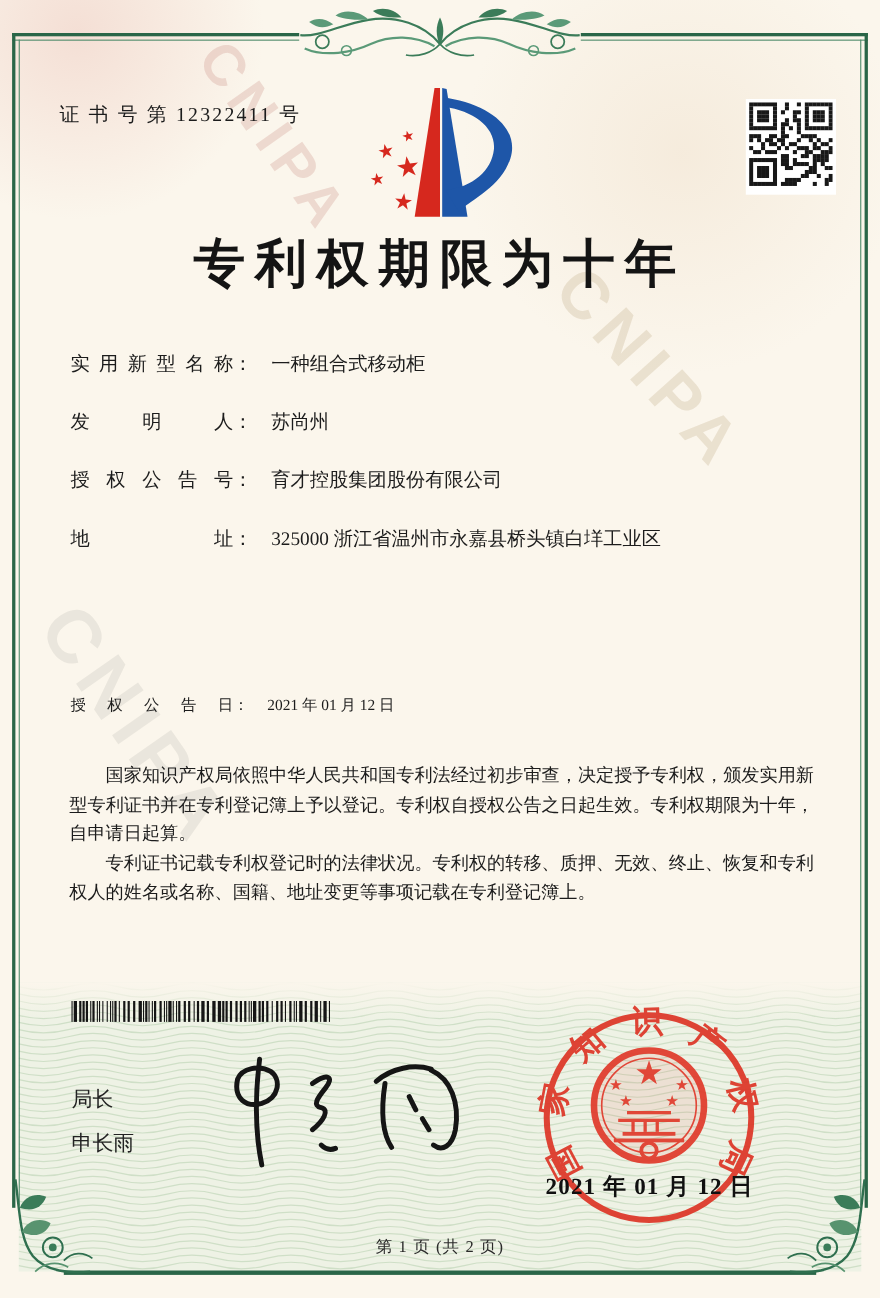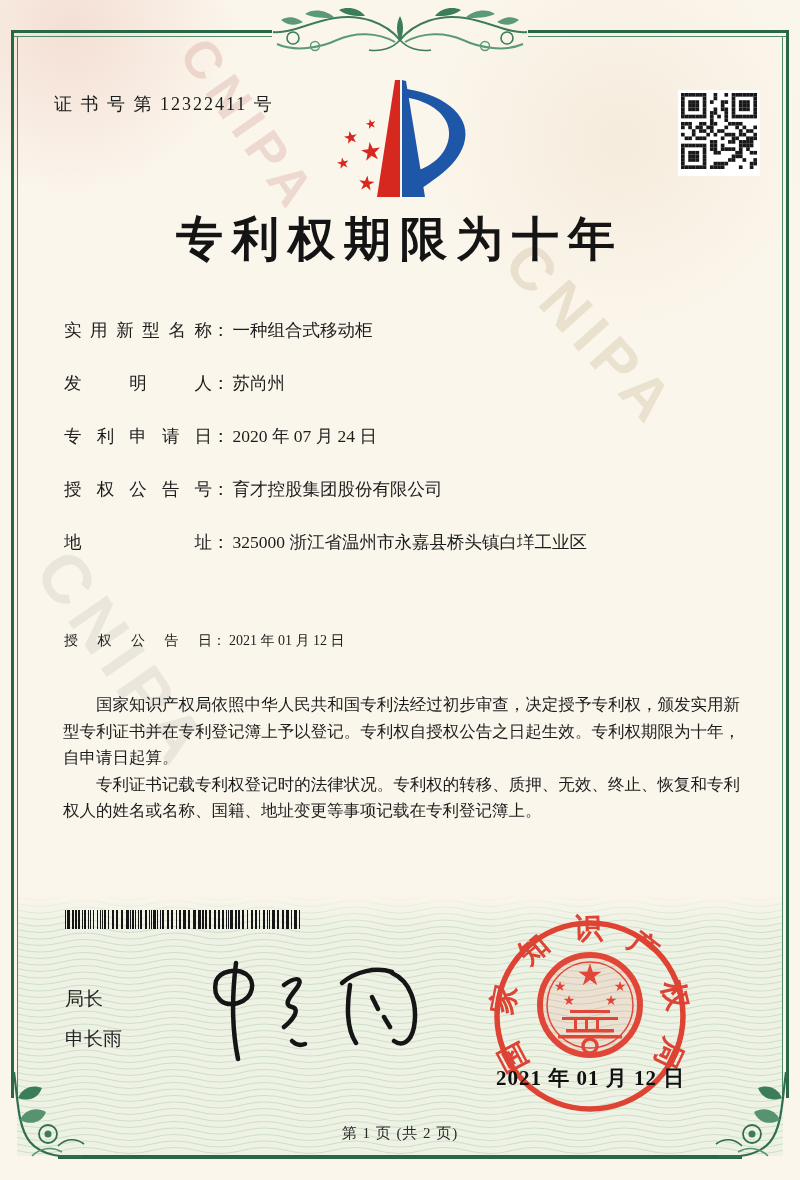--- a/index.html
+++ b/index.html
@@ -17,21 +17,21 @@
   .wm{position:absolute;font-family:"Liberation Sans","DejaVu Sans",sans-serif;
       font-weight:bold;letter-spacing:8px;pointer-events:none;}
   
   .cert-no{position:absolute;top:92px;left:54px;font-size:18px;letter-spacing:2px;color:#1c1c1c;}
   .title{position:absolute;top:208px;left:0;right:0;text-align:center;
          font-size:47px;font-weight:bold;letter-spacing:9px;color:#141414;}
   
   .fields{position:absolute;top:318px;left:64px;right:56px;}
   .frow{height:53px;font-size:17.5px;color:#1c1c1c;white-space:nowrap;}
   .flabel{display:inline-block;width:148px;text-align:justify;text-align-last:justify;}
-  .fval{margin-left:3px;}
+  .fval{margin-left:17px;}
   .grant{position:absolute;top:632px;left:64px;right:40px;font-size:14px;color:#1c1c1c;white-space:nowrap;}
   .grant .second{position:absolute;left:341px;top:0;}
   
   .paras{position:absolute;top:692px;left:63px;right:60px;font-size:16.5px;
          line-height:26.5px;color:#1c1c1c;text-align:justify;}
   .paras p{margin:0;text-indent:2em;}
   
   .waveband{position:absolute;left:17px;right:17px;top:893px;height:263px;background:#eef2e5;}
   .wavefade{position:absolute;left:17px;right:17px;top:893px;height:34px;
             background:linear-gradient(#fbf6ec,rgba(251,246,236,0));}
@@ -393,23 +393,20 @@
 <div class="title">专利权期限为十年</div>
 
 <div class="fields">
   <div class="frow">
     <span class="flabel">实用新型名称</span><span>：</span><span class="fval">一种组合式移动柜</span>
   </div>
   <div class="frow">
     <span class="flabel">发明人</span><span>：</span><span class="fval">苏尚州</span>
   </div>
   <div class="frow">
-    <span class="flabel">专利申请日</span><span>：</span><span class="fval">2020 年 07 月 24 日</span>
-  </div>
-  <div class="frow">
     <span class="flabel">授权公告号</span><span>：</span><span class="fval">育才控股集团股份有限公司</span>
   </div>
   <div class="frow">
     <span class="flabel">地址</span><span>：</span><span class="fval">325000  浙江省温州市永嘉县桥头镇白垟工业区</span>
   </div>
 </div>
 
 <div class="grant">
   <span><span class="flabel">授权公告日</span><span>：</span></span><span class="fval">2021 年 01 月 12 日</span>
 </div>

